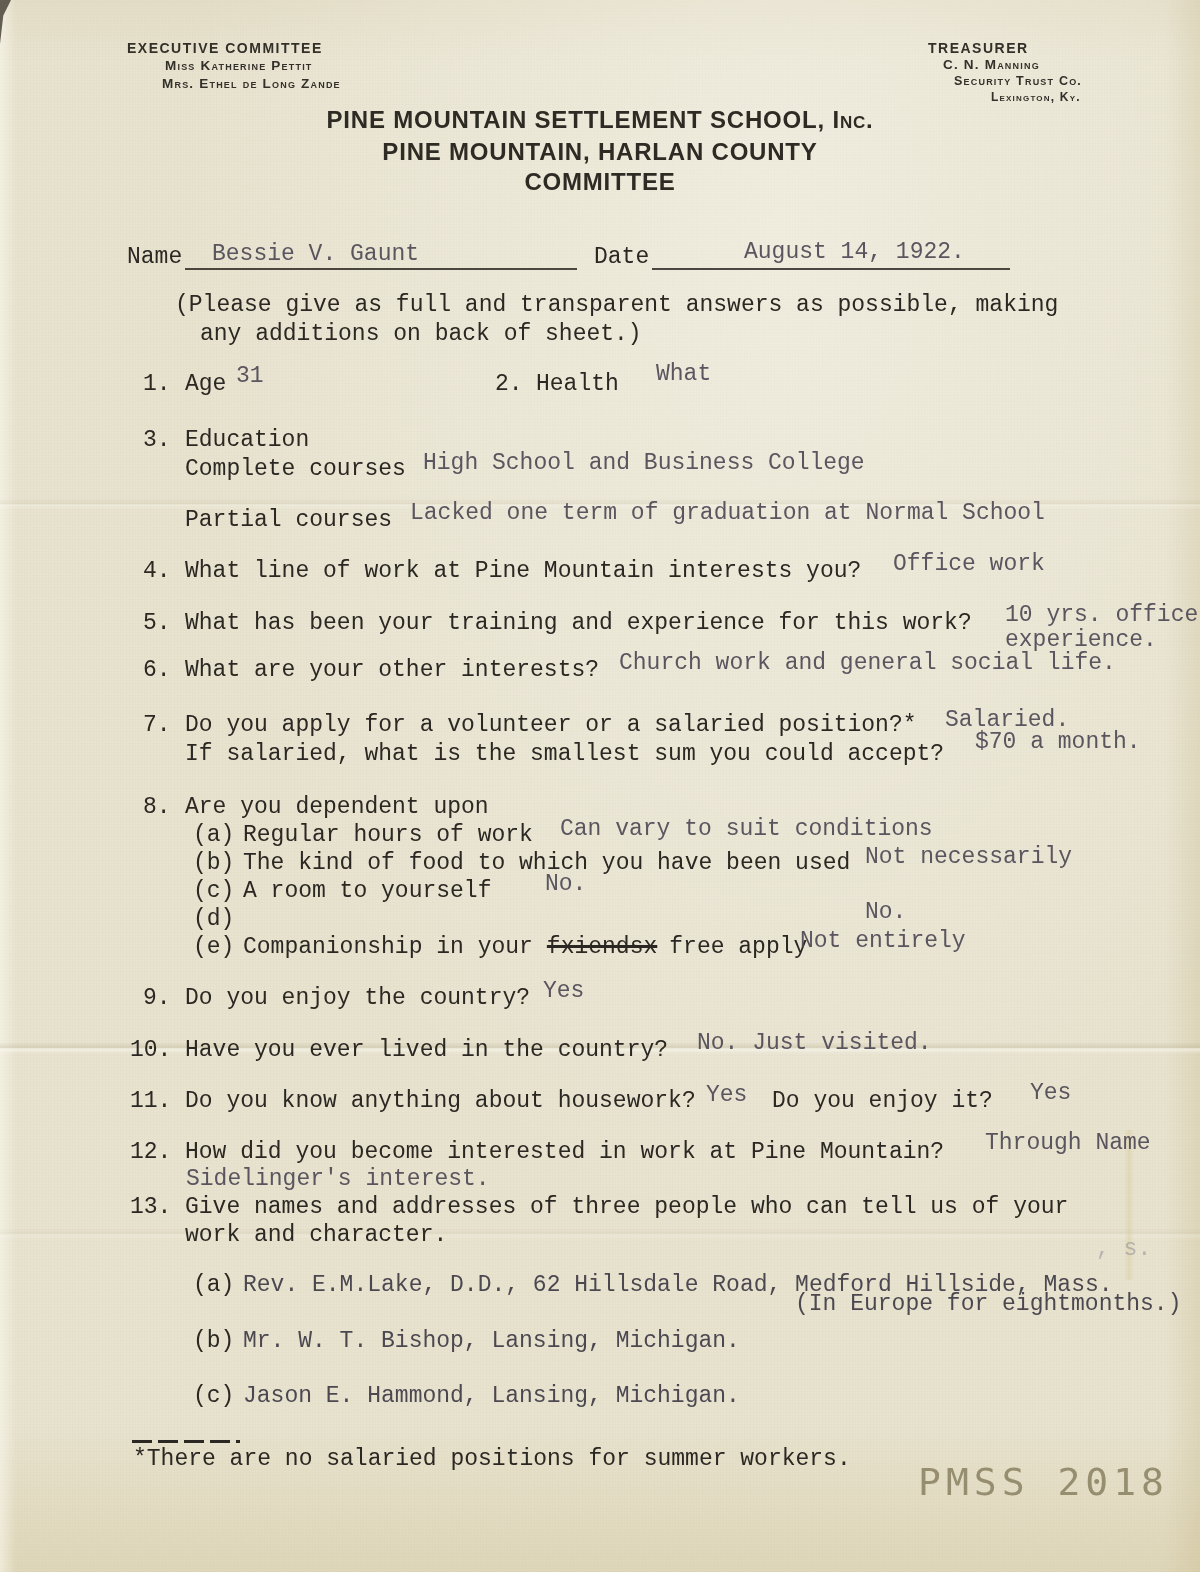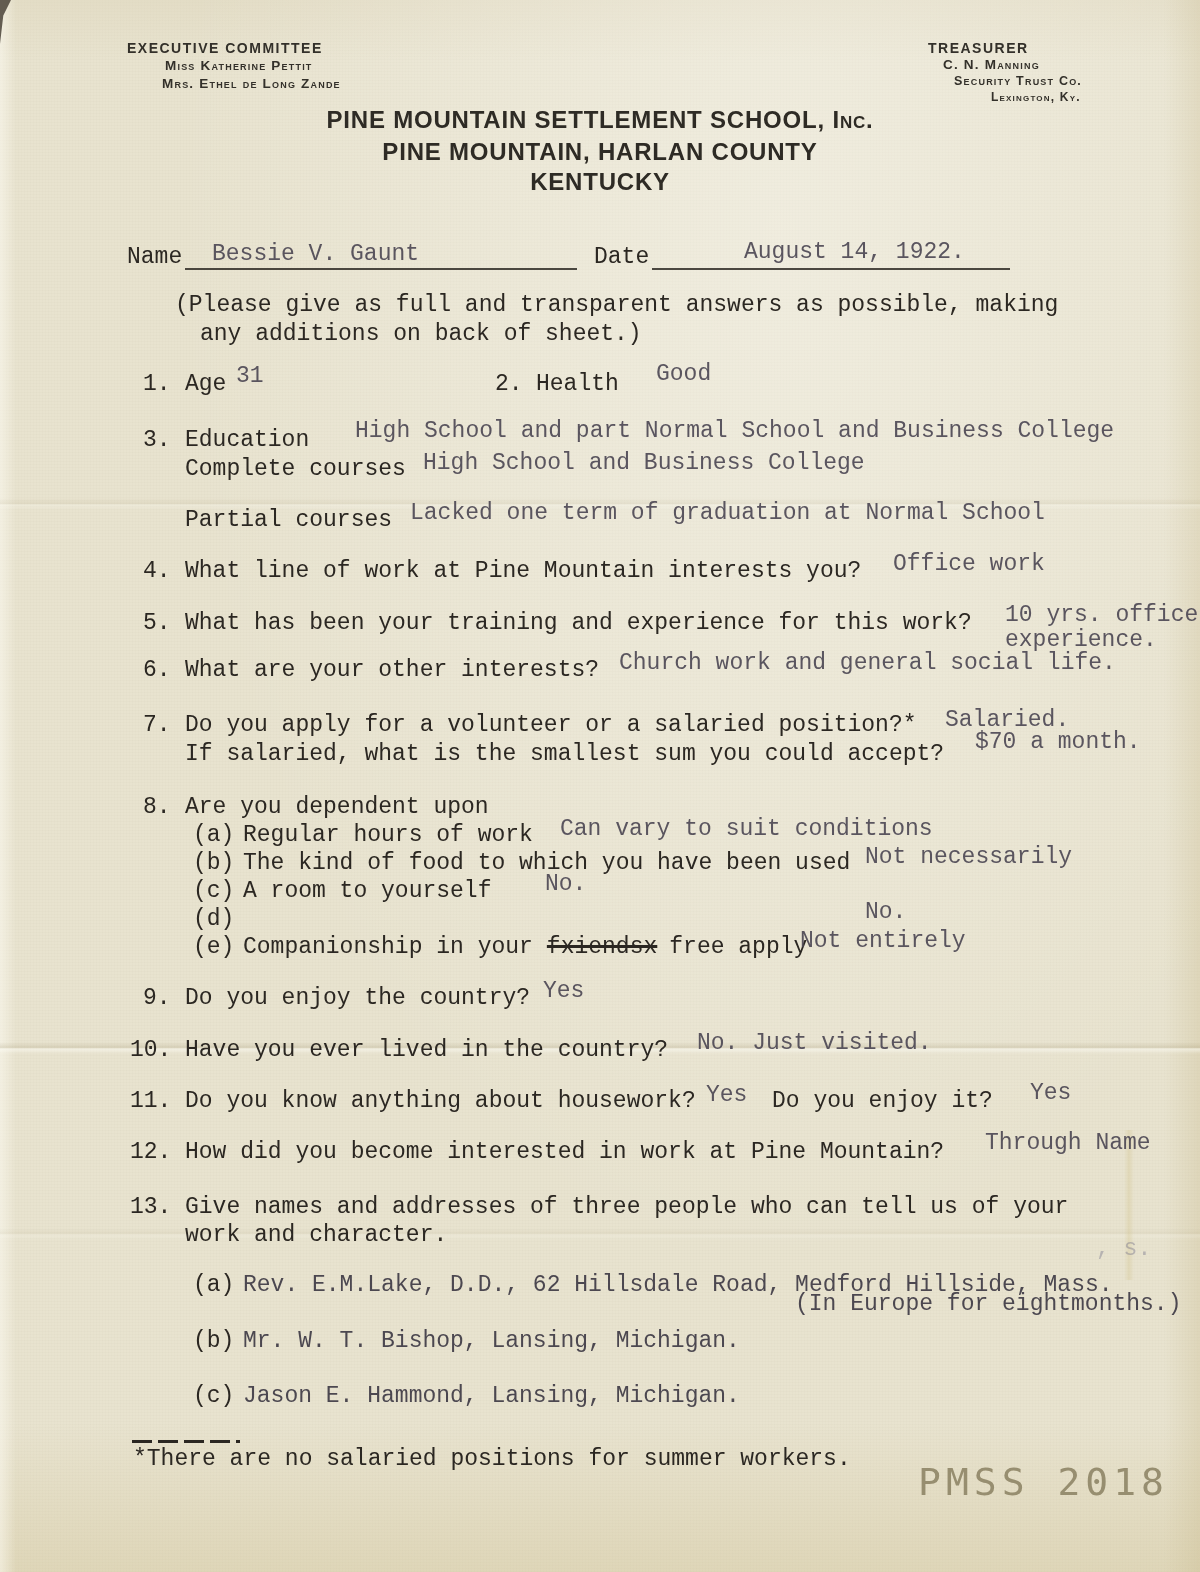--- a/index.html
+++ b/index.html
@@ -49,42 +49,41 @@
   <div class="abs lh-name" style="left:165px;top:58px">Miss Katherine Pettit</div>
   <div class="abs lh-name" style="left:162px;top:76px">Mrs. Ethel de Long Zande</div>
 
   <div class="abs lh-title" style="left:928px;top:40px">TREASURER</div>
   <div class="abs lh-name" style="left:943px;top:57px">C. N. Manning</div>
   <div class="abs lh-name" style="left:954px;top:74px;font-size:12.5px">Security Trust Co.</div>
   <div class="abs lh-name" style="left:991px;top:90px;font-size:12px">Lexington, Ky.</div>
 
   <div class="abs org" style="top:138px">PINE MOUNTAIN, HARLAN COUNTY</div>
   <div class="abs org" style="top:106px">PINE MOUNTAIN SETTLEMENT SCHOOL, Inc.</div>
-  <div class="abs org" style="top:168px">KENTUCKY</div>
+  <div class="abs org" style="top:168px">COMMITTEE</div>
 
   <div class="abs tw" style="left:127px;top:244px">Name</div>
   <div class="rule" style="left:185px;top:268px;width:392px"></div>
   <div class="abs ans" style="left:212px;top:241px">Bessie V. Gaunt</div>
   <div class="abs tw" style="left:594px;top:244px">Date</div>
   <div class="rule" style="left:652px;top:268px;width:358px"></div>
   <div class="abs ans" style="left:744px;top:239px">August 14, 1922.</div>
 
   <div class="abs tw" style="left:175px;top:292px">(Please give as full and transparent answers as possible, making</div>
   <div class="abs tw" style="left:200px;top:321px">any additions on back of sheet.)</div>
 
   <div class="abs tw" style="left:143px;top:371px">1.</div>
   <div class="abs tw" style="left:185px;top:371px">Age</div>
   <div class="abs ans" style="left:236px;top:363px">31</div>
   <div class="abs tw" style="left:495px;top:371px">2.</div>
   <div class="abs tw" style="left:536px;top:371px">Health</div>
-  <div class="abs ans" style="left:656px;top:361px">Good</div>
+  <div class="abs ans" style="left:656px;top:361px">What</div>
 
   <div class="abs tw" style="left:143px;top:427px">3.</div>
   <div class="abs tw" style="left:185px;top:427px">Education</div>
-  <div class="abs ans" style="left:355px;top:418px">High School and part Normal School and Business College</div>
   <div class="abs tw" style="left:185px;top:456px">Complete courses</div>
   <div class="abs ans" style="left:423px;top:450px">High School and Business College</div>
   <div class="abs tw" style="left:185px;top:507px">Partial courses</div>
   <div class="abs ans" style="left:410px;top:500px">Lacked one term of graduation at Normal School</div>
 
   <div class="abs tw" style="left:143px;top:558px">4.</div>
   <div class="abs tw" style="left:185px;top:558px">What line of work at Pine Mountain interests you?</div>
   <div class="abs ans" style="left:893px;top:551px">Office work</div>
 
   <div class="abs tw" style="left:143px;top:610px">5.</div>
@@ -134,20 +133,21 @@
 
   <div class="abs tw" style="left:130px;top:1088px">11.</div>
   <div class="abs tw" style="left:185px;top:1088px">Do you know anything about housework?</div>
   <div class="abs ans" style="left:706px;top:1082px">Yes</div>
   <div class="abs tw" style="left:772px;top:1088px">Do you enjoy it?</div>
   <div class="abs ans" style="left:1030px;top:1080px">Yes</div>
 
   <div class="abs tw" style="left:130px;top:1139px">12.</div>
   <div class="abs tw" style="left:185px;top:1139px">How did you become interested in work at Pine Mountain?</div>
   <div class="abs ans" style="left:985px;top:1130px">Through Name</div>
+  <div class="abs ans" style="left:186px;top:1166px">Sidelinger's interest.</div>
 
   <div class="abs tw" style="left:130px;top:1194px">13.</div>
   <div class="abs tw" style="left:185px;top:1194px">Give names and addresses of three people who can tell us of your</div>
   <div class="abs tw" style="left:185px;top:1222px">work and character.</div>
   <div class="abs ghost" style="left:1096px;top:1236px;opacity:.3">, s.</div>
 
   <div class="abs tw" style="left:193px;top:1272px">(a)</div>
   <div class="abs ans" style="left:243px;top:1272px;color:#3f3b46">Rev. E.M.Lake, D.D., 62 Hillsdale Road, Medford Hillside, Mass.</div>
   <div class="abs ans" style="left:795px;top:1291px;color:#3f3b46">(In Europe for eightmonths.)</div>
 

